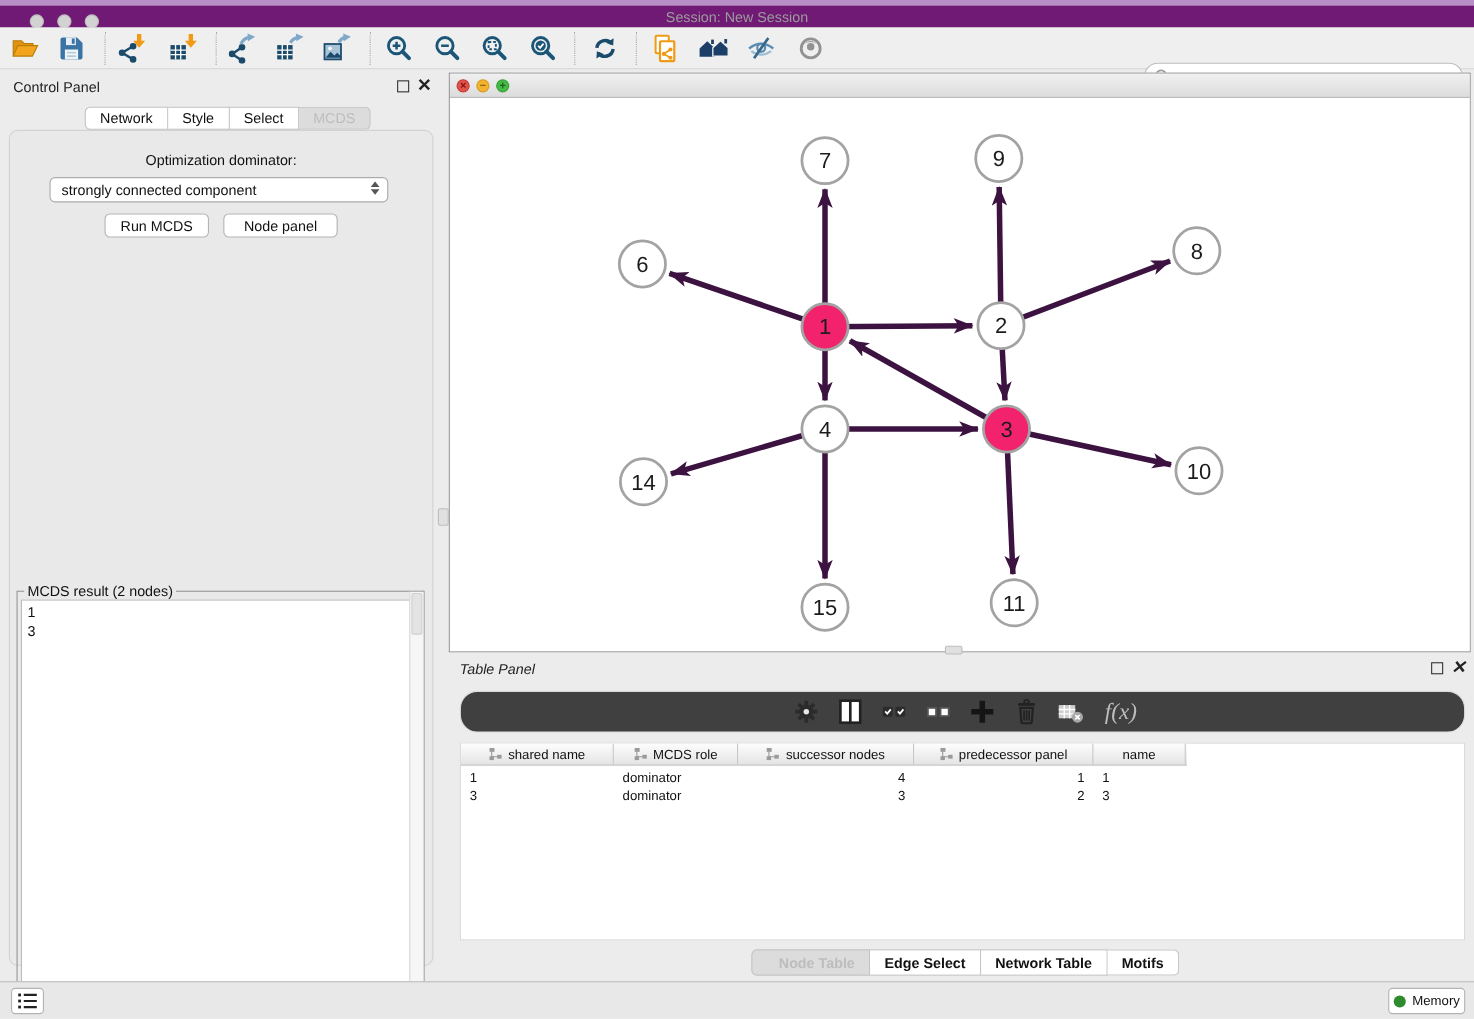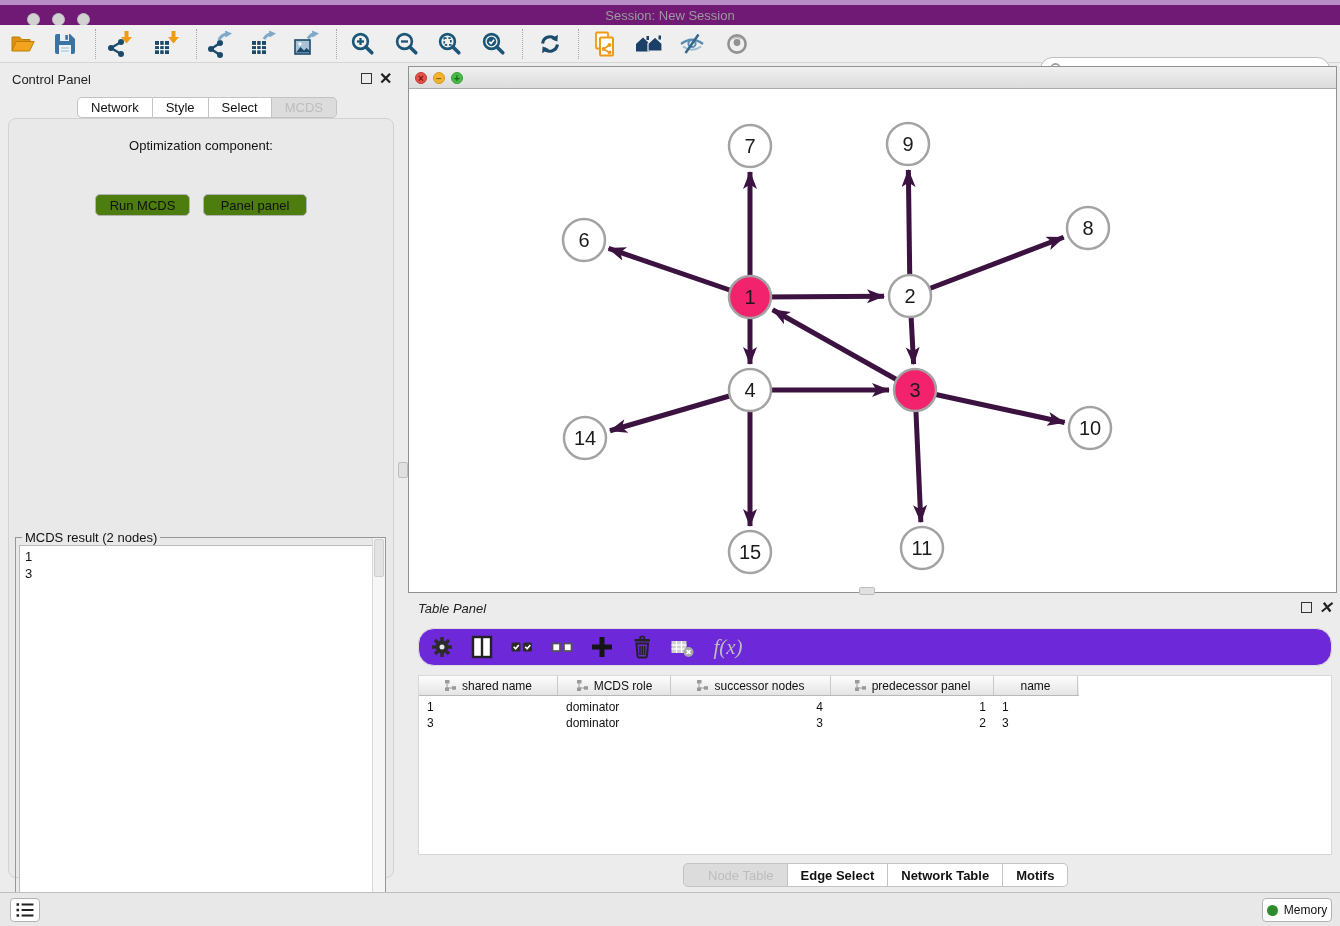--- a/index.html
+++ b/index.html
@@ -27,51 +27,51 @@
   .tab { height:21px; padding:0 13px; font-size:13px; background:#fff; border:1px solid #c3c3c3; border-left:none; color:#111; display:flex; align-items:center; }
   .tab:first-child { border-left:1px solid #c3c3c3; border-radius:5px 0 0 5px; }
   .tab.last { border-radius:0 5px 5px 0; }
   .tab.selected { background:#dcdcdc; color:#bdbdbd; }
   .cp-body { position:absolute; left:8px; top:118px; width:386px; height:760px; background:#e9e9e9; border:1px solid #d2d2d2; border-radius:8px; }
   .opt-label { position:absolute; left:0; right:0; top:19px; text-align:center; font-size:13px; color:#111; }
   .combo { position:absolute; left:36px; top:42px; width:308px; height:23px; background:#fff; border:1px solid #ababab; border-radius:5px; font-size:13px; color:#111; display:flex; align-items:center; padding-left:10px; }
   .combo .chevrons { position:absolute; right:7px; top:3px; display:flex; flex-direction:column; gap:2px; }
   .chev-up { width:0; height:0; border-left:4px solid transparent; border-right:4px solid transparent; border-bottom:5px solid #555; }
   .chev-dn { width:0; height:0; border-left:4px solid transparent; border-right:4px solid transparent; border-top:5px solid #555; }
-  .btn { position:absolute; height:22px; background:#4d7c0f; border:1px solid #b3b3b3; border-radius:5px; font-size:13px; color:#111; display:flex; align-items:center; justify-content:center; }
+  .btn { position:absolute; height:22px; background:#ffffff; border:1px solid #b3b3b3; border-radius:5px; font-size:13px; color:#111; display:flex; align-items:center; justify-content:center; }
   .result-group { position:absolute; left:6px; top:376px; width:371px; height:378px; border:1px solid #979797;margin-top:42px; }
   .result-legend { position:absolute; top:-8px; left:6px; background:#e9e9e9; padding:0 3px; font-size:13px; color:#111; }
   .result-area { position:absolute; left:3px; top:7px; right:3px; bottom:4px; background:#fff; border:1px solid #bbb; font-size:13px; color:#111; padding:2px 0 0 5px; white-space:pre; line-height:17px; }
   .result-scroll { position:absolute; right:0; top:0; bottom:0; width:13px; background:#f6f6f6; border-left:1px solid #d8d8d8; }
   .result-thumb { position:absolute; top:1px; left:1px; right:1px; height:38px; background:#e3e3e3; border:1px solid #cfcfcf; border-radius:2px; }
 
   
   .net-window { position:absolute; left:408px; top:66px; width:929px; height:527px; border:1px solid #919191; background:#fff; }
   .net-titlebar { position:absolute; left:0; top:0; right:0; height:22px; background:linear-gradient(#f0f0f0,#dcdcdc); border-bottom:1px solid #ababab; }
   .net-title { position:absolute; left:0; right:0; top:4px; text-align:center; font-size:13px; color:#111; }
   .tl { position:absolute; top:5px; width:12px; height:12px; border-radius:50%; font-size:10px; font-weight:bold; text-align:center; line-height:11px; }
   .net-canvas { position:absolute; left:0; top:22px; right:0; bottom:0; background:#fff; }
   .split-h { position:absolute; left:398px; top:462px; width:10px; height:16px; background:#e0e0e0; border:1px solid #bdbdbd; border-radius:2px; }
   .split-v { position:absolute; left:859px; top:587px; width:16px; height:8px; background:#e0e0e0; border:1px solid #bdbdbd; border-radius:2px; }
 
   
   .tp-header { position:absolute; left:408px; top:595px; width:932px; height:26px;font-style:italic; }
   .tp-title { position:absolute; left:10px; top:6px; font-size:13px; color:#222; }
-  .tp-toolbar { position:absolute; left:418px; top:628px; width:914px; height:38px; background:#6d28d9; border:1px solid #dcdcdc; border-radius:16px; display:flex; align-items:center; gap:10px; padding-left:8px; }
+  .tp-toolbar { position:absolute; left:418px; top:628px; width:914px; height:38px; background:#404040; border:1px solid #dcdcdc; border-radius:16px; display:flex; align-items:center; gap:10px; padding-left:8px;justify-content:center; }
   .tpbtn { width:30px; height:30px; display:flex; align-items:center; justify-content:center; }
   .fx { font-family:"Liberation Serif", serif; font-style:italic; font-size:21px; color:#bdbdbd; }
   .dtable { position:absolute; left:418px; top:675px; width:914px; height:180px; background:#fff; border:1px solid #d8d8d8; }
   .dt-headrow { position:absolute; left:0; top:0; height:20px; width:660px; display:flex; background:linear-gradient(#fdfdfd,#e4e4e4); border-bottom:1px solid #b9b9b9;text-align:center; }
   .dt-hcell { border-right:1px solid #c9c9c9; font-size:12px; color:#111; display:flex; align-items:center; justify-content:center; gap:5px; }
   .dt-row { position:absolute; left:0; height:16px; width:660px; display:flex; font-size:12px; color:#111; }
   .dt-cell { padding:1px 8px 0 8px; }
   .ra { text-align:right; } .la { text-align:left; }
   .tp-tabs { position:absolute; left:683px; top:863px; display:flex; }
   .tp-tabs .tab { height:24px; font-size:13px; font-weight:bold; }
-  .tp-tabs .tab.selected { font-weight:normal;padding-left:24px; }
+  .tp-tabs .tab.selected { font-weight:bold;padding-left:24px; }
 
   
   .statusbar { position:absolute; left:0; top:892px; width:1340px; height:34px; background:#e8e8e8; border-top:1px solid #bdbdbd; }
   .sq-btn { position:absolute; top:5px; height:24px; background:#fff; border:1px solid #b3b3b3; border-radius:4px; display:flex; align-items:center; justify-content:center; gap:6px; font-size:12px; color:#111; }
   .memdot { width:11px; height:11px; border-radius:50%; background:#2e8b2e; }
 </style>
 </head>
 <body>
 
 <div class="accent-strip"></div>
@@ -240,23 +240,30 @@
   <span style="position:absolute; left:361px; top:7px" class="panel-float"></span>
   <span style="position:absolute; left:379px; top:7px" class="panel-close">✕</span>
 </div>
 <div class="cp-tabs">
   <div class="tab">Network</div>
   <div class="tab">Style</div>
   <div class="tab">Select</div>
   <div class="tab last selected">MCDS</div>
 </div>
 <div class="cp-body">
-  <div class="opt-label">Optimization component:</div>
+  <div class="opt-label">Optimization dominator:</div>
+  <div class="combo">
+    <span>strongly connected component</span>
+    <span class="chevrons">
+        <span class="chev-up"></span>
+        <span class="chev-dn"></span>
+      </span>
+  </div>
   <div class="btn" style="left:86px; top:75px; width:95px">Run MCDS</div>
-  <div class="btn" style="left:194px; top:75px; width:104px">Panel panel</div>
+  <div class="btn" style="left:194px; top:75px; width:104px">Node panel</div>
   <div class="result-group">
     <span class="result-legend">MCDS result (2 nodes)</span>
     <div class="result-area">1
 3</div>
     <div class="result-scroll">
         <div class="result-thumb"></div>
       </div>
   </div>
 </div>
 

